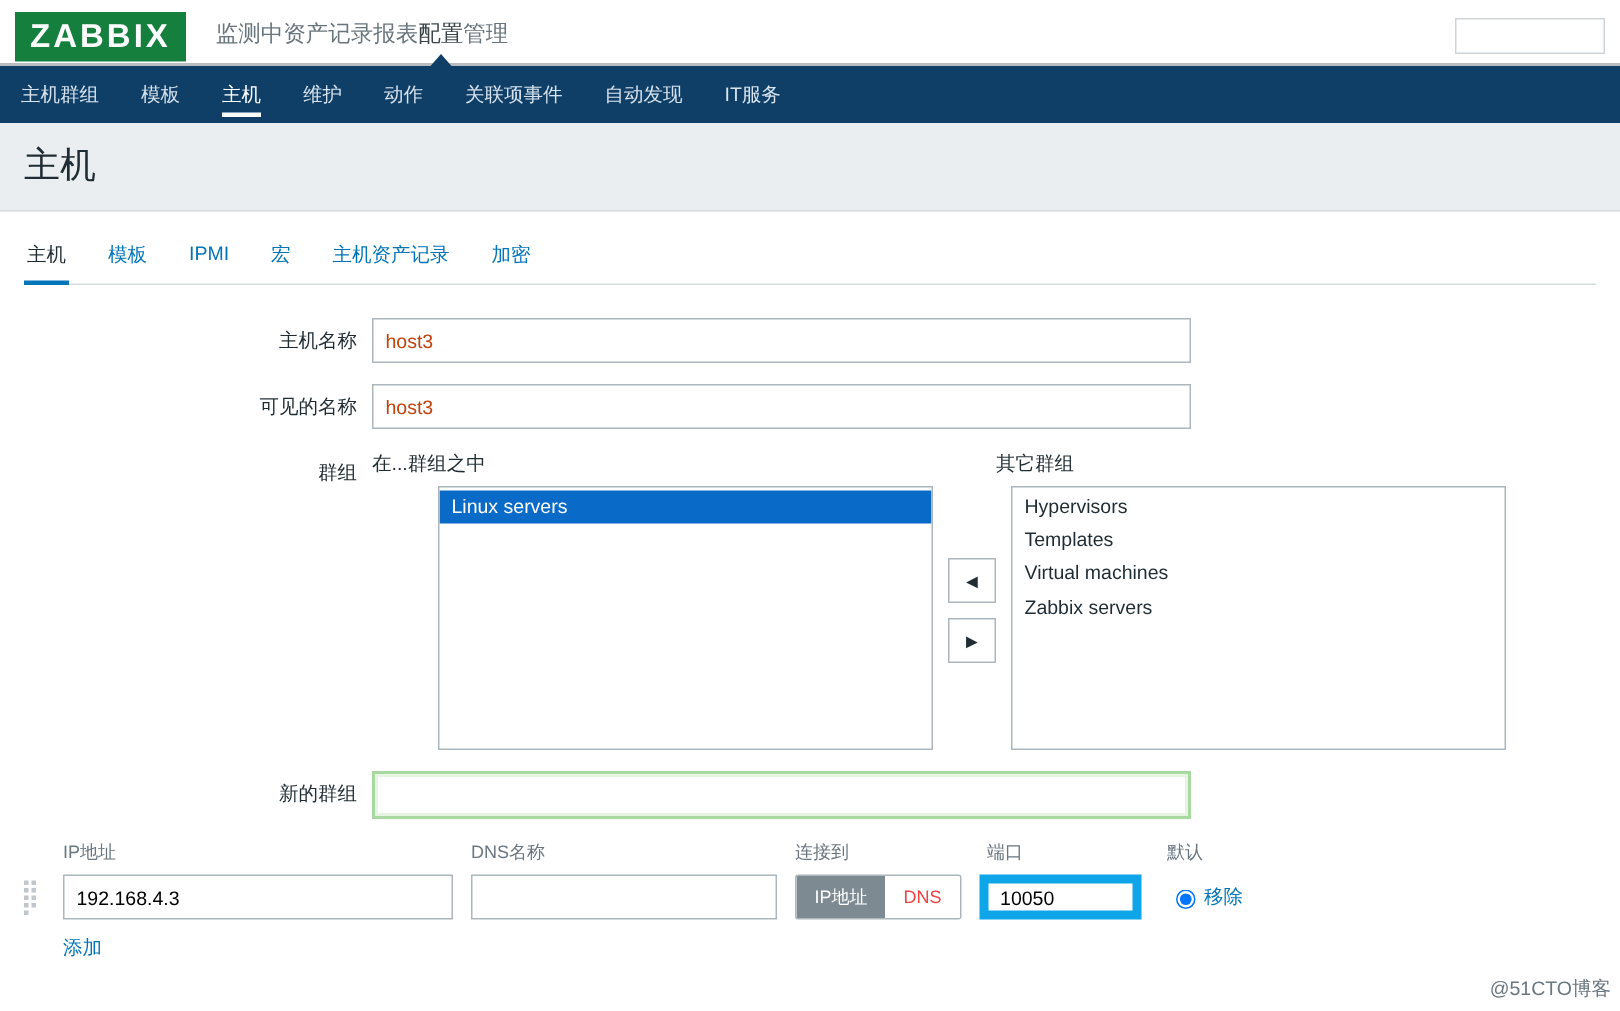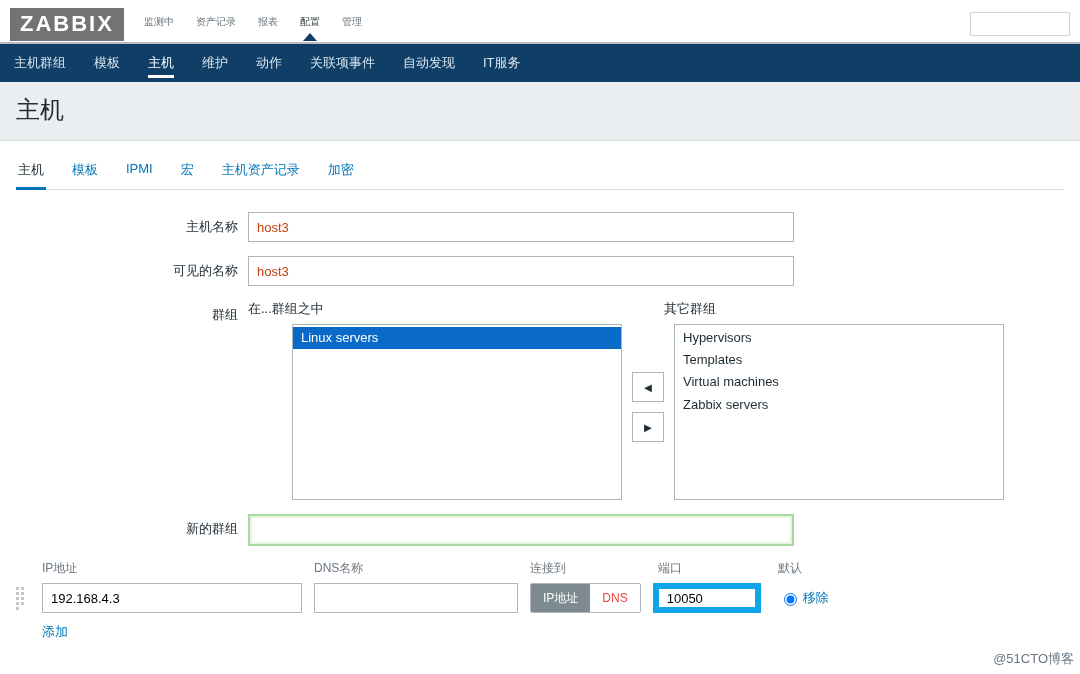--- a/index.html
+++ b/index.html
@@ -13,33 +13,32 @@
   }
   
   .top-row {
     display: flex;
     align-items: center;
     padding: 6px 10px 0 10px;
     border-bottom: 2px solid #b9bdc1;
     height: 44px;
   }
   .logo {
-    background: #737373;
+    background: #15803d;
     color: #fff;
     font-weight: bold;
     font-size: 22px;
     letter-spacing: 2px;
     padding: 3px 10px 4px 10px;
     margin-right: 20px;
     font-family: Arial, sans-serif;
   }
   .main-nav {
     display: flex;
-    gap: 22px;
-    font-size: 10px;
+    font-size: 15px;
     color: #69757c;
   }
   .main-nav .item { position: relative; padding: 6px 0 10px 0; cursor: pointer; }
   .main-nav .item.active { color: #3c4448; }
   .main-nav .item.active::after {
     content: "";
     position: absolute;
     left: 50%; transform: translateX(-50%);
     bottom: -2px;
     border-left: 7px solid transparent;

